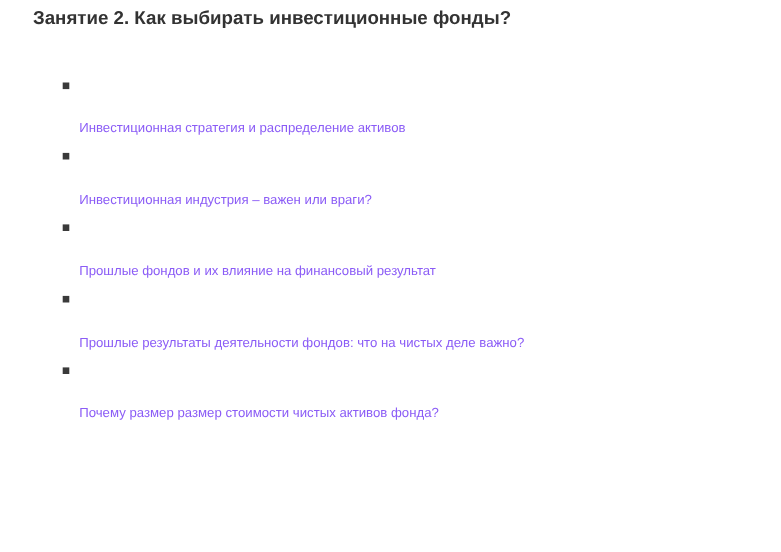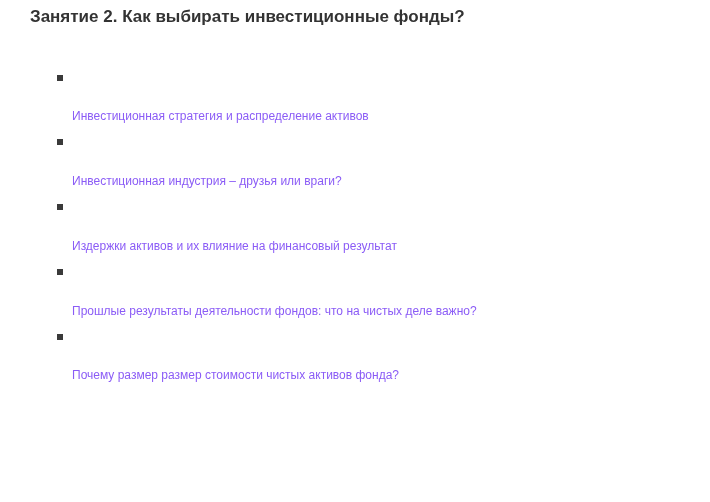--- a/index.html
+++ b/index.html
@@ -57,25 +57,25 @@
 
   <h1 class="page-title">Занятие 2. Как выбирать инвестиционные фонды?</h1>
 
   <ul class="topics-list">
     <li>
       <span class="bullet"></span>
       <span>Инвестиционная стратегия и распределение активов</span>
     </li>
     <li>
       <span class="bullet"></span>
-      <span>Инвестиционная индустрия – друзья или враги?</span>
+      <span>Инвестиционная индустрия – важен или враги?</span>
     </li>
     <li>
       <span class="bullet"></span>
-      <span>Издержки активов и их влияние на финансовый результат</span>
+      <span>Прошлые фондов и их влияние на финансовый результат</span>
     </li>
     <li>
       <span class="bullet"></span>
       <span>Прошлые результаты деятельности фондов: что на чистых деле важно?</span>
     </li>
     <li>
       <span class="bullet"></span>
       <span>Почему размер размер стоимости чистых активов фонда?</span>
     </li>
     <li>

